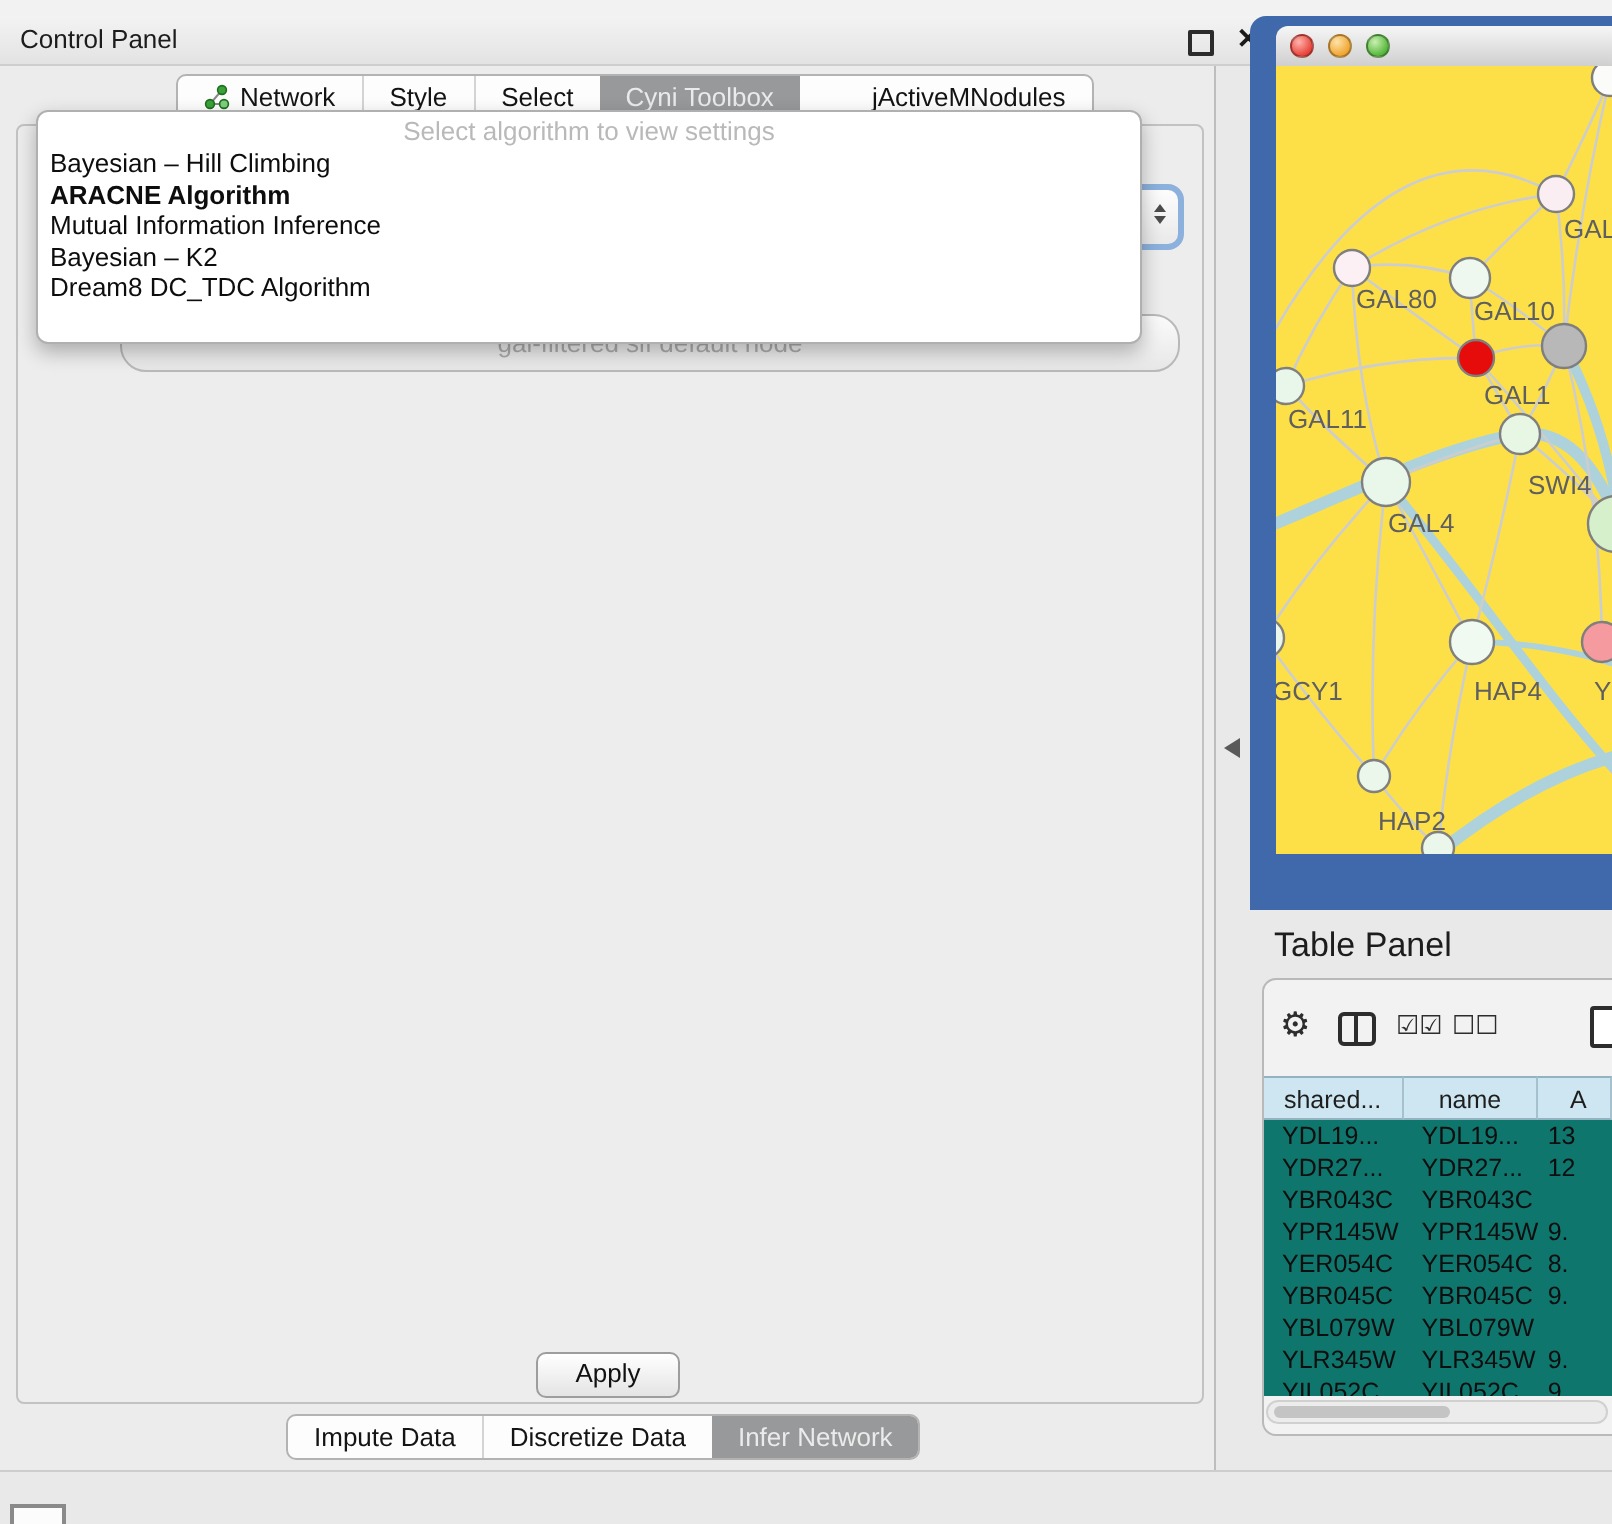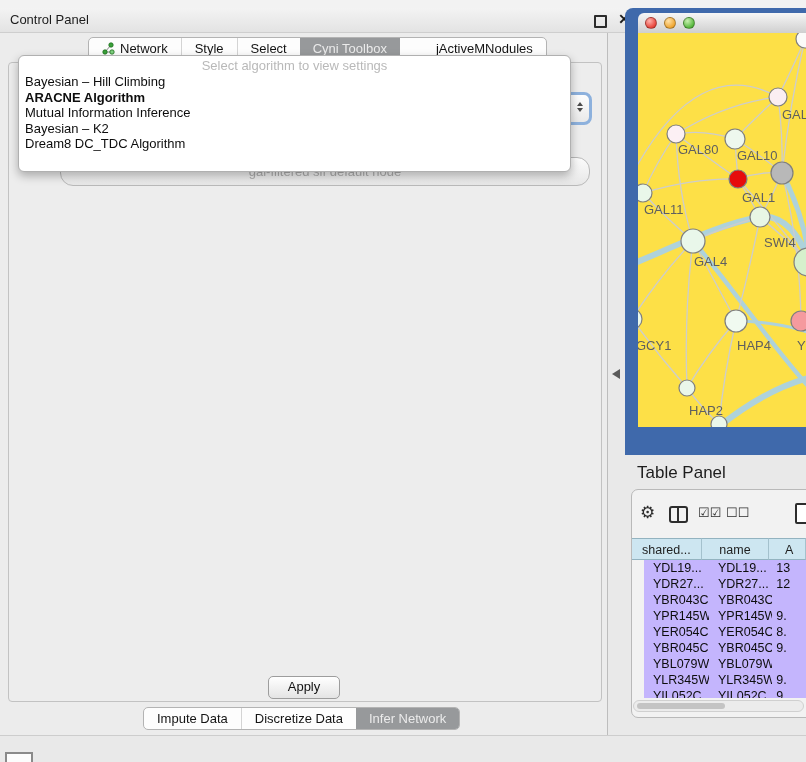--- a/index.html
+++ b/index.html
@@ -109,21 +109,21 @@
   .gear-ic{position:absolute;left:9px;top:1px;font-size:17px;color:#2d2d2d;}
   .col-ic{position:absolute;left:38px;top:5px;width:15px;height:13px;border:2px solid #2d2d2d;border-radius:3px;}
   .col-ic::after{content:"";position:absolute;left:6px;top:0;width:2px;height:13px;background:#2d2d2d;}
   .cbpair{position:absolute;top:4px;font-size:13px;color:#2d2d2d;letter-spacing:0px;}
   .doc-ic{position:absolute;left:164px;top:2px;width:12px;height:17px;border:2px solid #2d2d2d;border-radius:2px;background:#fff;}
 
   .tp-table{position:absolute;left:632px;top:538px;width:174px;}
   .tp-hrow{display:flex;height:22px;}
   .tp-hcell{background:#cde6f1;border-top:1px solid #93b3c0;border-bottom:1px solid #93b3c0;border-right:1px solid #a4c1cd;
     font-size:12.5px;color:#1e1e1e;text-align:center;line-height:22px;box-sizing:border-box;overflow:hidden;white-space:nowrap;}
-  .tp-rows{height:138px;overflow:hidden;background:#c4b5fd;margin-left:12px;}
+  .tp-rows{height:138px;overflow:hidden;background:#0f766e;}
   .tp-row{display:flex;height:16px;}
   .tp-cell{font-size:12.5px;color:#0e0e0e;line-height:16px;padding-left:9px;box-sizing:border-box;overflow:hidden;white-space:nowrap;}
   .c1{width:77px;} .c2{width:75px;} .c3{width:40px;padding-left:4px;}
   .tp-hscroll{position:absolute;left:633px;top:700px;width:171px;height:12px;background:#ececec;border:1px solid #d0d0d0;border-radius:6px;box-sizing:border-box;}
   .tp-hscroll .thumb{position:absolute;left:3px;top:2px;width:88px;height:6px;background:#c4c4c4;border-radius:3px;}
 
   .cursor{position:absolute;left:612px;top:369px;width:0;height:0;
     border-top:5px solid transparent;border-bottom:5px solid transparent;border-right:8px solid #5a5a5a;}
 </style>
 </head>

